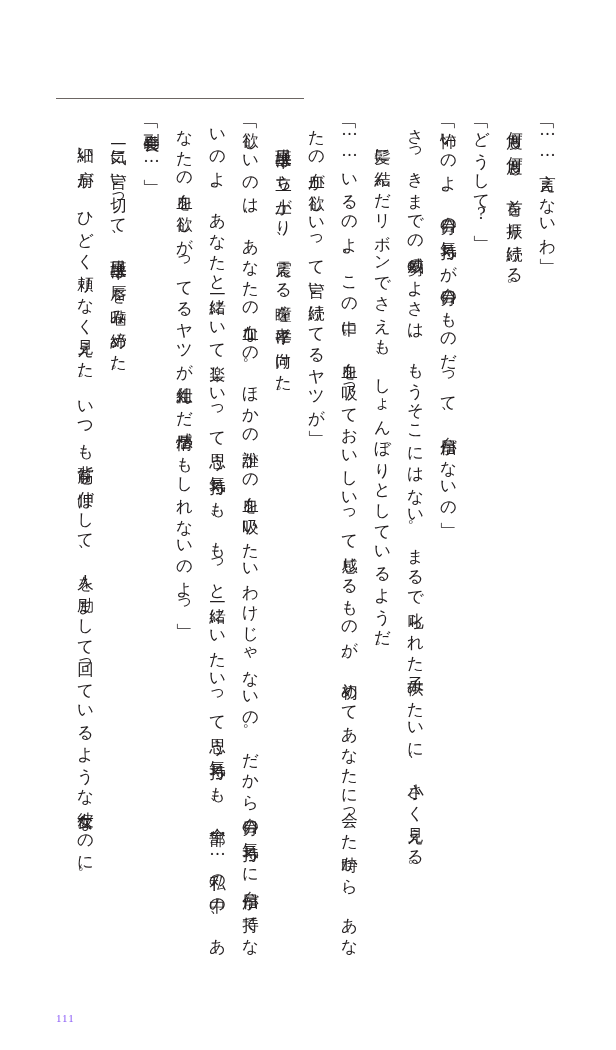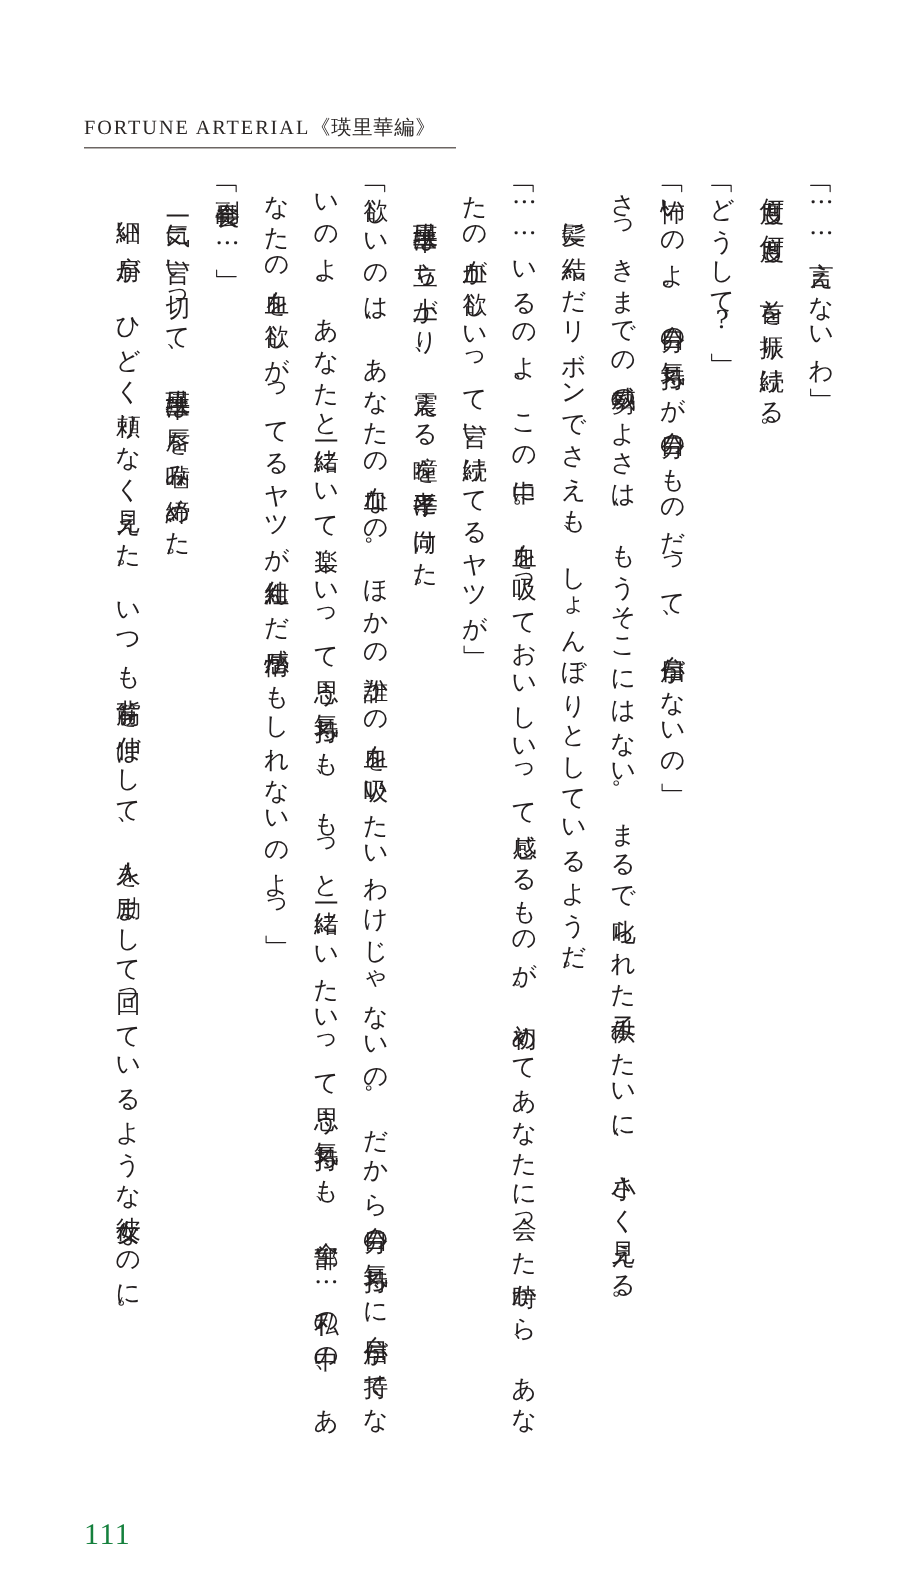--- a/index.html
+++ b/index.html
@@ -75,34 +75,31 @@
     padding: 0;
   }
   .vtext p.ind {
     padding-top: 17px;
   }
 
   .folio {
     position: absolute;
     left: 56px;
     top: 1012px;
-    font-size: 20px;
+    font-size: 11px;
     letter-spacing: 1px;
-    color: #15803d;
+    color: #8b5cf6;
     font-family: "Liberation Serif", "DejaVu Serif", serif;
   }
 </style>
 </head>
 <body>
 
 <div class="page">
 
-  <div class="running-head">
-    <span class="rh-title">FORTUNE ARTERIAL</span><span class="rh-sub">《瑛里華編》</span>
-  </div>
 
   <div class="rule"></div>
 
   <div class="vtext">
     <p>「……言えないわ」</p>
     <p>何度も何度も、首を振り続ける。</p>
     <p>「どうして?」</p>
     <p>「怖いのよ。自分の気持ちが自分のものだって、自信がないの」</p>
     <p>さっきまでの威勢のよさは、もうそこにはない。まるで叱られた子供みたいに、小さく見える。</p>
     <p class="ind">髪に結んだリボンでさえも、しょんぼりとしているようだ。</p>

